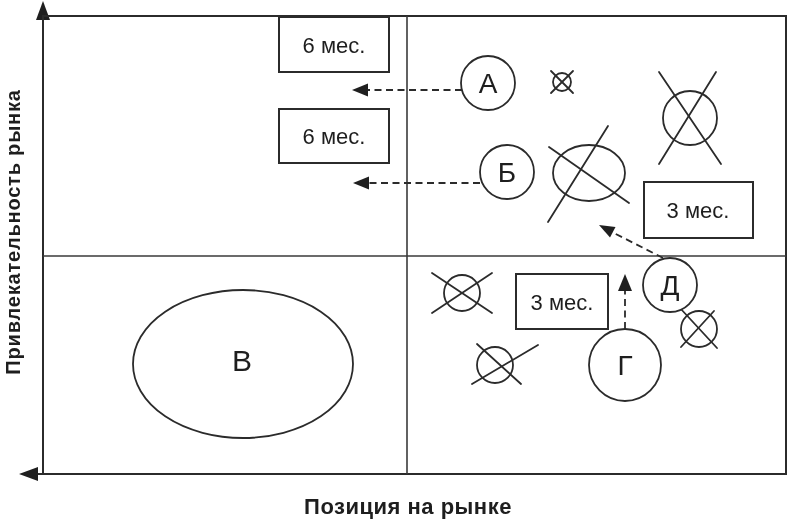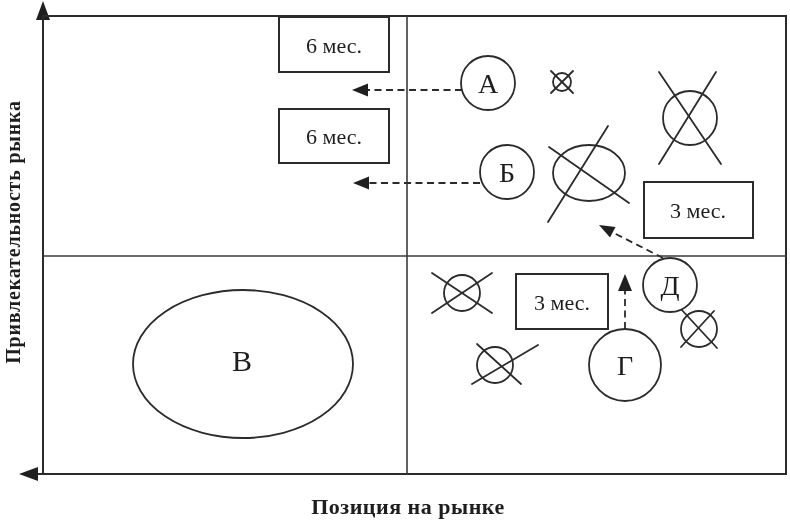--- a/index.html
+++ b/index.html
@@ -1,21 +1,21 @@
 <!DOCTYPE html>
 <html><head>
 <meta charset="utf-8">
 <style>
   html, body { margin: 0; padding: 0; background: #ffffff; }
   .canvas {
     position: relative;
     width: 790px;
     height: 521px;
     background: #ffffff;
-    font-family: Liberation Serif, serif;
+    font-family: Liberation Sans, sans-serif;
     overflow: hidden;
   }
   svg { display: block; }
   .frame-line   { stroke: #2b2b2b; stroke-width: 2;   fill: none; }
   .divider-line { stroke: #3a3a3a; stroke-width: 1.6; fill: none; }
   .shape        { stroke: #2b2b2b; stroke-width: 1.8; fill: #ffffff; }
   .cross-line   { stroke: #2b2b2b; stroke-width: 1.8; fill: none; stroke-linecap: round; }
   .dash-line    { stroke: #2b2b2b; stroke-width: 1.8; fill: none; stroke-dasharray: 7 4.5; }
   .arrow-head   { fill: #1f1f1f; stroke: none; }
   .box-rect     { stroke: #2b2b2b; stroke-width: 2; fill: #ffffff; }

